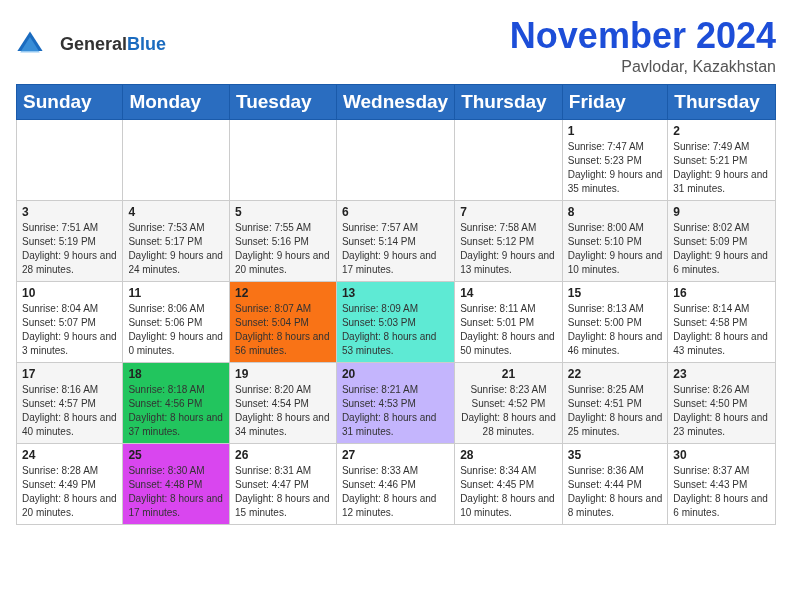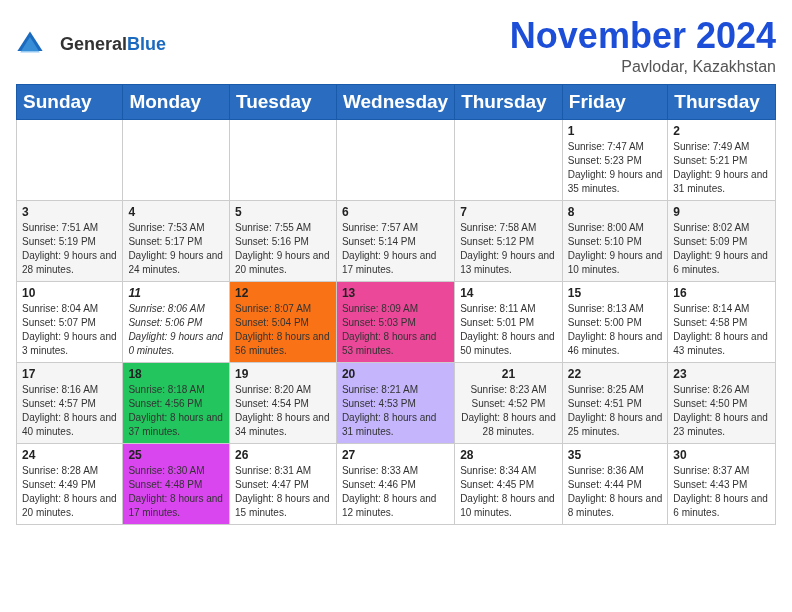--- a/index.html
+++ b/index.html
@@ -179,33 +179,33 @@
           <div class="day-info">Daylight: 9 hours and 6 minutes.</div>
         </td>
       </tr>
       <tr style="background: rgb(255, 255, 255);">
         <td style="background: rgb(255, 255, 255);">
           <span class="day-num">10</span>
           <div class="day-info">Sunrise: 8:04 AM</div>
           <div class="day-info">Sunset: 5:07 PM</div>
           <div class="day-info">Daylight: 9 hours and 3 minutes.</div>
         </td>
-        <td style="background: rgb(255, 255, 255); font-style: italic;">
+        <td style="background: rgb(255, 255, 255);">
           <span class="day-num">11</span>
           <div class="day-info">Sunrise: 8:06 AM</div>
           <div class="day-info">Sunset: 5:06 PM</div>
           <div class="day-info">Daylight: 9 hours and 0 minutes.</div>
         </td>
         <td style="background: #f97316;">
           <span class="day-num">12</span>
           <div class="day-info">Sunrise: 8:07 AM</div>
           <div class="day-info">Sunset: 5:04 PM</div>
           <div class="day-info">Daylight: 8 hours and 56 minutes.</div>
         </td>
-        <td style="background: #ec4899; margin-top: 33px;">
+        <td style="background: #5eead4; margin-top: 33px;">
           <span class="day-num">13</span>
           <div class="day-info">Sunrise: 8:09 AM</div>
           <div class="day-info">Sunset: 5:03 PM</div>
           <div class="day-info">Daylight: 8 hours and 53 minutes.</div>
         </td>
         <td style="background: rgb(255, 255, 255);">
           <span class="day-num">14</span>
           <div class="day-info">Sunrise: 8:11 AM</div>
           <div class="day-info">Sunset: 5:01 PM</div>
           <div class="day-info">Daylight: 8 hours and 50 minutes.</div>

